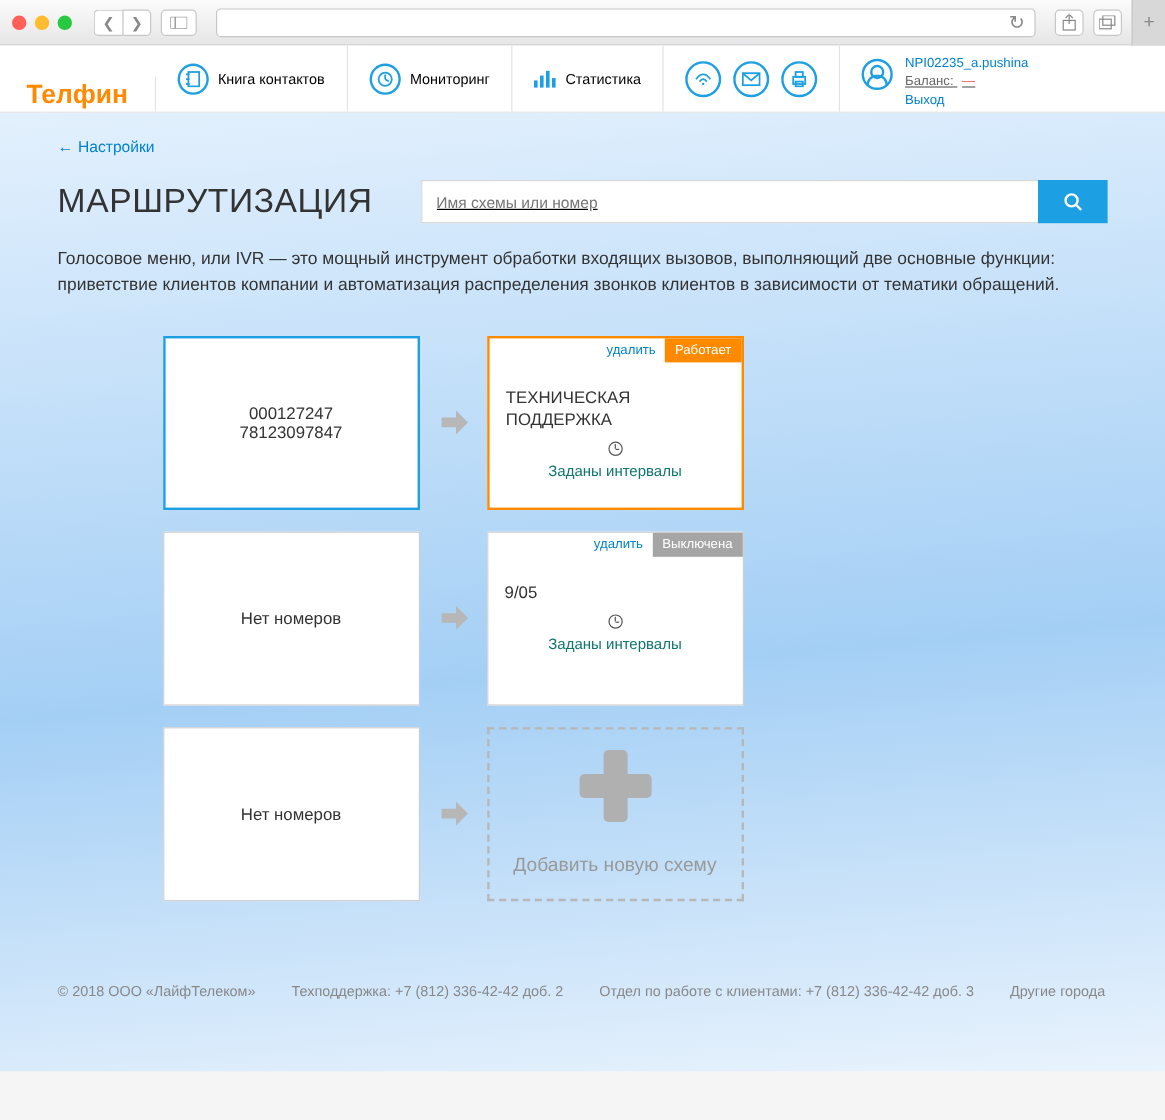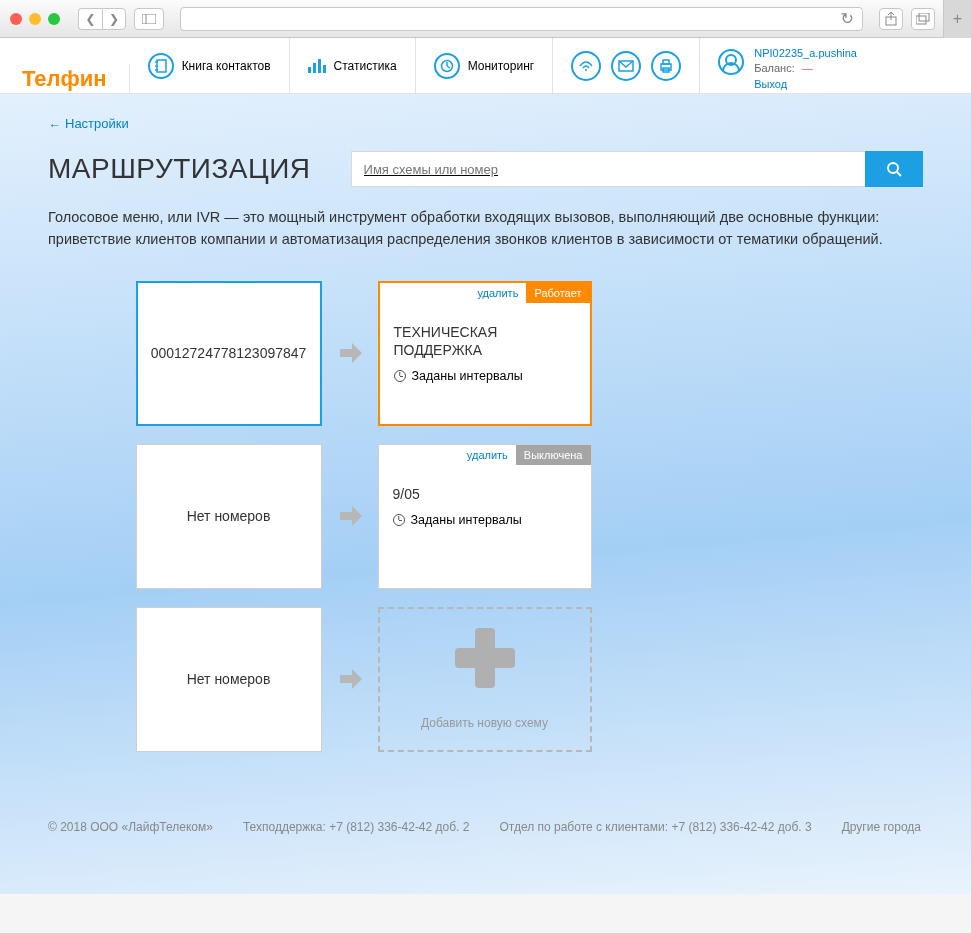--- a/index.html
+++ b/index.html
@@ -18,58 +18,58 @@
 .page { background:linear-gradient(175deg,#eaf4fe 0%, #a4cff5 60%, #e9f3fd 100%); min-height:840px; padding-bottom:40px;}
 .topbar { height:56px; background:#fff; display:flex; align-items:stretch; border-bottom:1px solid #e3e3e3; }
 .logo { display:flex; align-items:center; padding:0 22px; font-size:22px; font-weight:bold; color:#ff8a00; border-right:1px solid #e3e3e3;margin-top:26px;}
 .menu-item { display:flex; align-items:center; gap:8px; padding:0 18px; border-right:1px solid #e3e3e3; color:#000000; font-size:12px; cursor:pointer;}
 .menu-icon { width:26px; height:26px; border:2px solid #1d9fe3; border-radius:50%; display:flex; align-items:center; justify-content:center;}
 .icon-group { display:flex; align-items:center; gap:10px; padding:0 18px; border-right:1px solid #e3e3e3;}
 .circ-icon{ width:30px; height:30px; border:2px solid #1d9fe3; border-radius:50%; display:flex; align-items:center; justify-content:center; color:#1d9fe3; font-size:12px; cursor:pointer;}
 .user-block { padding:8px 18px; font-size:11px; line-height:1.4; display:flex; gap:10px; align-items:flex-start;}
 .user-block a { color:#0082cc; text-decoration:none; }
 .user-info { display:flex; flex-direction:column;}
-.balance-row{color:#666;} .balance-amt{color:#e85a5a; margin-left:4px;}
+.balance-row{color:#666;text-decoration:underline;} .balance-amt{color:#e85a5a; margin-left:4px;}
 .user-icon{ width:26px; height:26px; border:2px solid #1d9fe3; border-radius:50%; margin-top:3px; position:relative;}
 .user-icon::before{content:""; position:absolute; width:8px; height:8px; border:2px solid #1d9fe3; border-radius:50%; top:3px; left:50%; transform:translateX(-50%);}
 .user-icon::after{content:""; position:absolute; width:14px; height:7px; border:2px solid #1d9fe3; border-bottom:none; border-radius:10px 10px 0 0; bottom:2px; left:50%; transform:translateX(-50%);}
 
 .content { padding:20px 48px 30px; }
 .back-link { color:#0082cc; font-size:13px; text-decoration:none; display:inline-flex; align-items:center; gap:4px; margin-bottom:20px; cursor:pointer;}
 .title-row { display:flex; align-items:center; gap:40px; margin-bottom:20px; }
 h1 { font-size:28px; font-weight:400; color:#333; letter-spacing:0.5px;}
 .search-wrap { flex:1; display:flex;text-decoration:underline; }
 .search-input { flex:1; height:36px; border:1px solid #d8d8d8; border-right:none; padding:0 12px; font-size:13px; background:#fff;}
 .search-btn { width:58px; height:36px; background:#1d9fe3; border:none; color:#fff; cursor:pointer; display:flex; align-items:center; justify-content:center;}
 .desc { font-size:14.5px; color:#333; line-height:1.5; margin-bottom:30px; }
 
 .rows { max-width:700px; margin:0 auto; }
 .row { display:flex; align-items:center; gap:14px; margin-bottom:18px; }
-.card { width:186px; height:145px; background:#fff; border:1px solid #cfcfcf; display:flex; flex-direction:row; align-items:center; justify-content:center; font-size:14px; color:#333; text-align:center;}
+.card { width:214px; height:145px; background:#fff; border:1px solid #cfcfcf; display:flex; flex-direction:column; align-items:center; justify-content:center; font-size:14px; color:#333; text-align:center;}
 .card.blue { border:2px solid #1d9fe3; }
 .arrow { color:#b7b7b7; }
 .arrow svg{display:block;}
 .scheme { width:214px; height:145px; background:#fff; border:1px solid #cfcfcf; position:relative; padding:40px 14px 14px; }
 .scheme.orange { border:2px solid #ff8a00; }
 .scheme-top { position:absolute; top:0; right:0; display:flex; font-size:11px; }
 .delete { color:#0082cc; padding:4px 8px; cursor:pointer;}
 .badge { color:#fff; padding:4px 8px; }
 .badge.on{background:#ff8a00;} .badge.off{background:#a5a5a5;}
 .scheme-title { font-size:14px; color:#333; margin-bottom:10px; line-height:1.3;}
-.intervals { font-size:12.5px; color:#000000; display:flex; align-items:center; gap:6px;}
+.intervals { font-size:12.5px; color:#0f766e; display:flex; align-items:center; gap:6px;flex-direction:column;}
 .clock{ width:12px; height:12px; border:1.5px solid #555; border-radius:50%; display:inline-block; position:relative;}
 .clock::before{content:""; position:absolute; width:1.5px; height:4px; background:#555; top:1px; left:50%; transform:translateX(-50%);}
 .clock::after{content:""; position:absolute; width:3px; height:1.5px; background:#555; top:5px; left:50%;}
 
 .add-card { width:214px; height:145px; border:2px dashed #b7b7b7; display:flex; flex-direction:column; align-items:center; justify-content:center; gap:12px; cursor:pointer; color:#999;}
 .plus{ width:60px; height:60px; position:relative;}
 .plus::before,.plus::after{content:""; position:absolute; background:#b0b0b0; border-radius:4px;}
 .plus::before{width:60px; height:20px; top:20px; left:0;}
 .plus::after{width:20px; height:60px; left:20px; top:0;}
-.add-label{font-size:12px;margin-top:16px;}
+.add-label{font-size:16px;margin-top:16px;}
 
 .footer { padding:20px 48px; font-size:12px; color:#888; display:flex; gap:30px; }
 
 .stats-bars{display:flex; gap:2px; align-items:flex-end; height:14px;}
 .stats-bars span{width:3px; background:#1d9fe3; display:inline-block;}
 </style>
 </head>
 <body>
 
 <div class="browser-chrome">
@@ -118,39 +118,39 @@
         <svg width="12" height="14" viewBox="0 0 12 14">
             <rect x="2" y="1" width="9" height="12" fill="none" stroke="#1d9fe3" stroke-width="1.5"></rect>
             <line x1="0" y1="3" x2="3" y2="3" stroke="#1d9fe3" stroke-width="1.5"></line>
             <line x1="0" y1="7" x2="3" y2="7" stroke="#1d9fe3" stroke-width="1.5"></line>
             <line x1="0" y1="11" x2="3" y2="11" stroke="#1d9fe3" stroke-width="1.5"></line>
           </svg>
       </span>
       <span>Книга контактов</span>
     </div>
     <div class="menu-item">
+      <span class="menu-icon">
+        <svg width="14" height="14" viewBox="0 0 14 14">
+            <circle cx="7" cy="7" r="5.5" fill="none" stroke="#1d9fe3" stroke-width="1.5"></circle>
+            <polyline points="7,7 7,3" stroke="#1d9fe3" stroke-width="1.5"></polyline>
+            <polyline points="7,7 10,9" stroke="#1d9fe3" stroke-width="1.5"></polyline>
+          </svg>
+      </span>
+      <span>Мониторинг</span>
+    </div>
+    <div class="menu-item">
       <span>
         <span class="stats-bars">
             <span style="height:6px"></span>
             <span style="height:10px"></span>
             <span style="height:14px"></span>
             <span style="height:8px"></span>
           </span>
       </span>
       <span>Статистика</span>
-    </div>
-    <div class="menu-item">
-      <span class="menu-icon">
-        <svg width="14" height="14" viewBox="0 0 14 14">
-            <circle cx="7" cy="7" r="5.5" fill="none" stroke="#1d9fe3" stroke-width="1.5"></circle>
-            <polyline points="7,7 7,3" stroke="#1d9fe3" stroke-width="1.5"></polyline>
-            <polyline points="7,7 10,9" stroke="#1d9fe3" stroke-width="1.5"></polyline>
-          </svg>
-      </span>
-      <span>Мониторинг</span>
     </div>
     <div class="icon-group">
       <span class="circ-icon">
         <svg width="16" height="12" viewBox="0 0 16 12">
             <path d="M2,6 Q8,-2 14,6" fill="none" stroke="#1d9fe3" stroke-width="1.5"></path>
             <path d="M5,8 Q8,4 11,8" fill="none" stroke="#1d9fe3" stroke-width="1.5"></path>
             <circle cx="8" cy="10" r="1" fill="#1d9fe3"></circle>
           </svg>
       </span>
       <span class="circ-icon">

